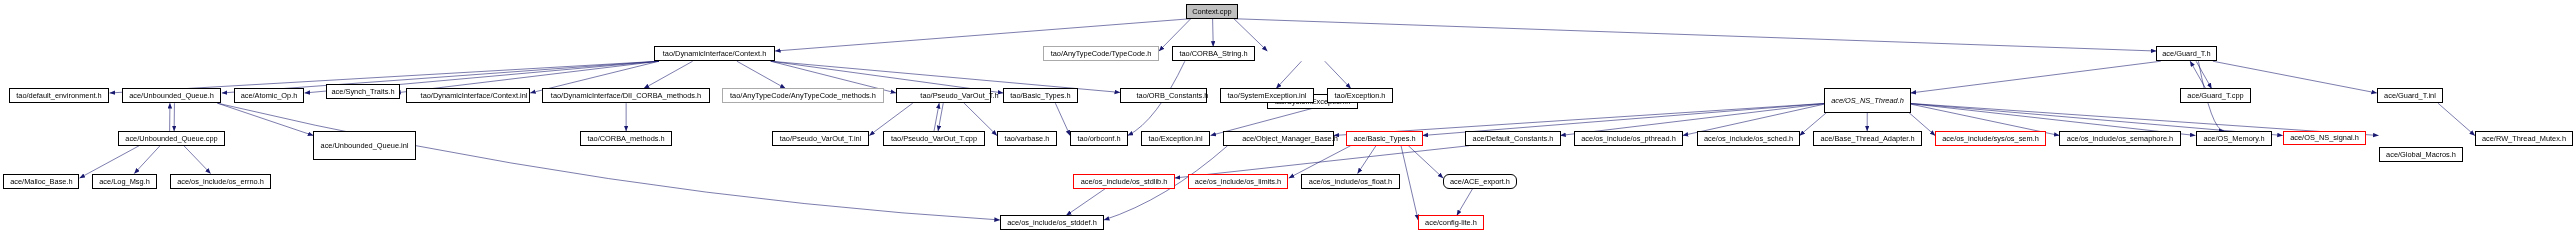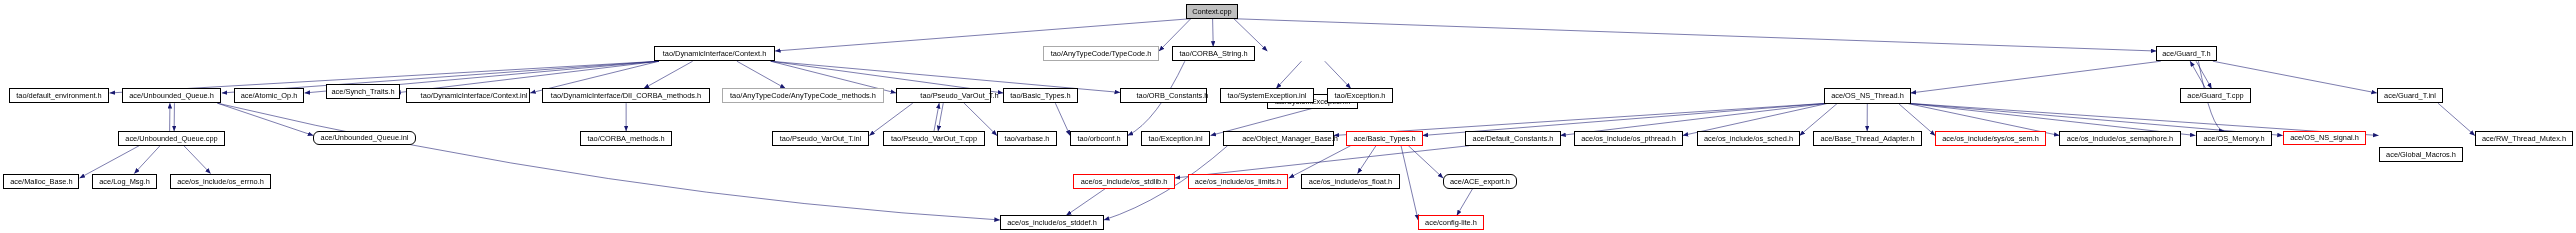--- a/index.html
+++ b/index.html
@@ -95,25 +95,25 @@
       <div class="node normal" style="left: 234px; top: 88px; width: 70px; height: 14.7px;">ace/Atomic_Op.h</div>
       <div class="node normal" style="left: 317px; top: 84px; width: 74px; height: 14.7px; margin-left: 9px;">ace/Synch_Traits.h</div>
       <div class="node normal" style="left: 406px; top: 88px; width: 124px; height: 14.7px; padding-left: 12px;">tao/DynamicInterface/Context.inl</div>
       <div class="node normal" style="left: 542px; top: 88px; width: 168px; height: 14.7px;">tao/DynamicInterface/DII_CORBA_methods.h</div>
       <div class="node grey" style="left: 722px; top: 88px; width: 162px; height: 14.7px;">tao/AnyTypeCode/AnyTypeCode_methods.h</div>
       <div class="node normal" style="left: 896px; top: 88px; width: 95px; height: 14.7px; padding-left: 32px;">tao/Pseudo_VarOut_T.h</div>
       <div class="node normal" style="left: 1003px; top: 88px; width: 75px; height: 14.7px;">tao/Basic_Types.h</div>
       <div class="node normal" style="left: 1120px; top: 88px; width: 87px; height: 14.7px; padding-left: 18px;">tao/ORB_Constants.h</div>
       <div class="node normal" style="left: 1220px; top: 88px; width: 94px; height: 14.7px;">tao/SystemException.inl</div>
       <div class="node normal" style="left: 1327px; top: 88px; width: 66px; height: 14.7px;">tao/Exception.h</div>
-      <div class="node normal" style="left: 1824px; top: 88px; width: 87px; height: 16px;">ace/OS_NS_Thread.h</div>
+      <div class="node normal" style="left: 1824px; top: 88px; width: 87px; height: 25px; font-style: italic;">ace/OS_NS_Thread.h</div>
       <div class="node normal" style="left: 2180px; top: 88px; width: 71px; height: 14.7px;">ace/Guard_T.cpp</div>
       <div class="node normal" style="left: 2377px; top: 88px; width: 66px; height: 14.7px;">ace/Guard_T.inl</div>
       <div class="node normal" style="left: 118px; top: 131px; width: 107px; height: 14.7px;">ace/Unbounded_Queue.cpp</div>
-      <div class="node normal" style="left: 313px; top: 131px; width: 103px; height: 14px; border-radius: 6px;">ace/Unbounded_Queue.inl</div>
+      <div class="node normal" style="left: 313px; top: 131px; width: 103px; height: 29px;">ace/Unbounded_Queue.inl</div>
       <div class="node normal" style="left: 580px; top: 131px; width: 92px; height: 14.7px;">tao/CORBA_methods.h</div>
       <div class="node normal" style="left: 772px; top: 131px; width: 97px; height: 14.7px;">tao/Pseudo_VarOut_T.inl</div>
       <div class="node normal" style="left: 883px; top: 131px; width: 102px; height: 14.7px;">tao/Pseudo_VarOut_T.cpp</div>
       <div class="node normal" style="left: 997px; top: 131px; width: 60px; height: 14.7px;">tao/varbase.h</div>
       <div class="node normal" style="left: 1070px; top: 131px; width: 58px; height: 14.7px;">tao/orbconf.h</div>
       <div class="node normal" style="left: 1141px; top: 131px; width: 69px; height: 14.7px;">tao/Exception.inl</div>
       <div class="node normal" style="left: 1223px; top: 131px; width: 111px; height: 14.7px; padding-left: 23px;">ace/Object_Manager_Base.h</div>
       <div class="node red" style="left: 1346px; top: 131px; width: 77px; height: 14.7px;">ace/Basic_Types.h</div>
       <div class="node normal" style="left: 1465px; top: 131px; width: 96px; height: 14.7px;">ace/Default_Constants.h</div>
       <div class="node normal" style="left: 1574px; top: 131px; width: 109px; height: 14.7px;">ace/os_include/os_pthread.h</div>

